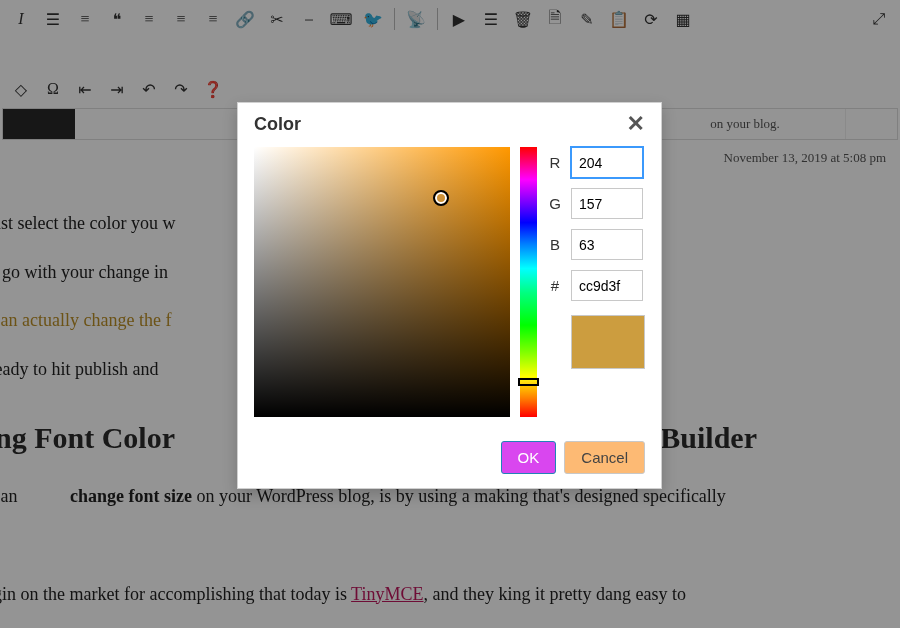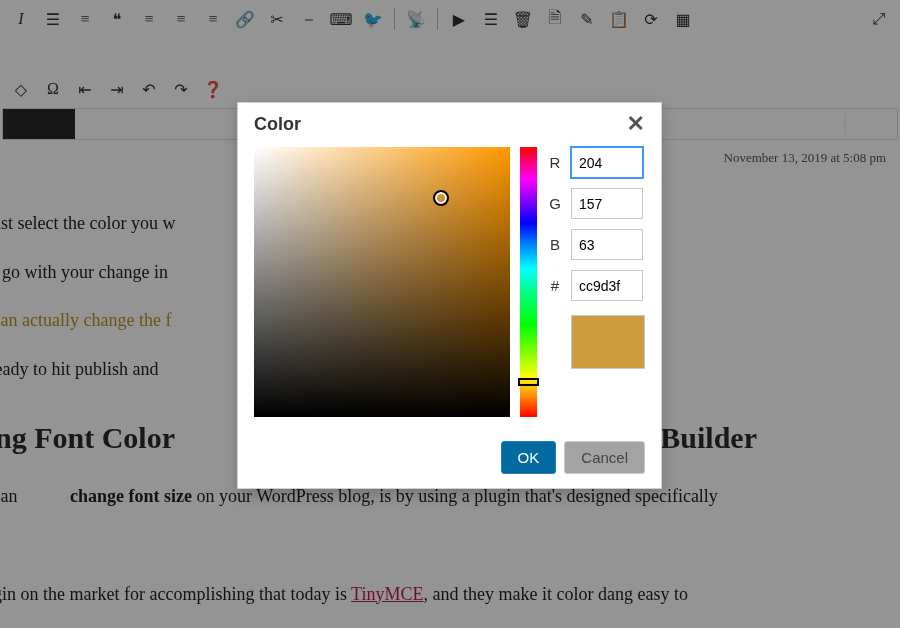--- a/index.html
+++ b/index.html
@@ -231,26 +231,26 @@
     padding: 10px 16px 14px;
   }
   .btn {
     padding: 7px 16px;
     font-size: 15px;
     border-radius: 3px;
     cursor: pointer;
     font-family: Arial, sans-serif;
   }
   .btn-primary {
-    background: #0369a1;
+    background: #d946ef;
     color: #fff;
     border: 1px solid #2183b7;
   }
   .btn-default {
-    background: #a3a3a3;
+    background: #fdba74;
     color: #444;
     border: 1px solid #c8c8c8;
   }
 </style>
 </head>
 <body>
 
 <div class="backdrop">
 
   <div class="toolbar">
@@ -289,43 +289,44 @@
     <span class="tbtn">⇤</span>
     <span class="tbtn">⇥</span>
     <span class="tbtn">↶</span>
     <span class="tbtn">↷</span>
     <span class="tbtn">❓</span>
   </div>
 
   <div class="infobar">
     <div class="cell-dark"></div>
     <div class="cell-mid">making a change that'll</div>
+    <div class="cell-right">on your blog.</div>
     <div style="width:52px;border-left:1px solid #eee;height:100%"></div>
   </div>
 
   <div class="datebar">
     <span>November 13, 2019 at 5:08 pm</span>
   </div>
 
   <div class="content">
     <p>e, just select the color you w</p>
     <p>d to go with your change in</p>
     <p class="hl">ou can actually change the f</p>
     <p>re ready to hit publish and</p>
     <h2>
       <span>king Font Color</span>
       <span style="display:inline-block;width:420px"></span>
       <span>age Builder</span>
     </h2>
     <p>
-      <span>ou can </span><span class="bold">change font size</span><span> on your WordPress blog, is by using a plugin that's designed specifically</span>
+      <span>ou can </span><span class="bold">change font size</span><span> on your WordPress blog, is by using a making that's designed specifically</span>
     </p>
     <p>.</p>
     <p>
-      <span>plugin on the market for accomplishing that today is </span><a href="#">TinyMCE</a><span>, and they make it color dang easy to</span>
+      <span>plugin on the market for accomplishing that today is </span><a href="#">TinyMCE</a><span>, and they king it pretty dang easy to</span>
     </p>
     <p> on the go within an individual post or page during the editing/writing process.</p>
   </div>
 </div>
 
 <div class="overlay"></div>
 
 <div class="dialog">
   <div class="dlg-header">
     <span class="dlg-title">Color</span>

